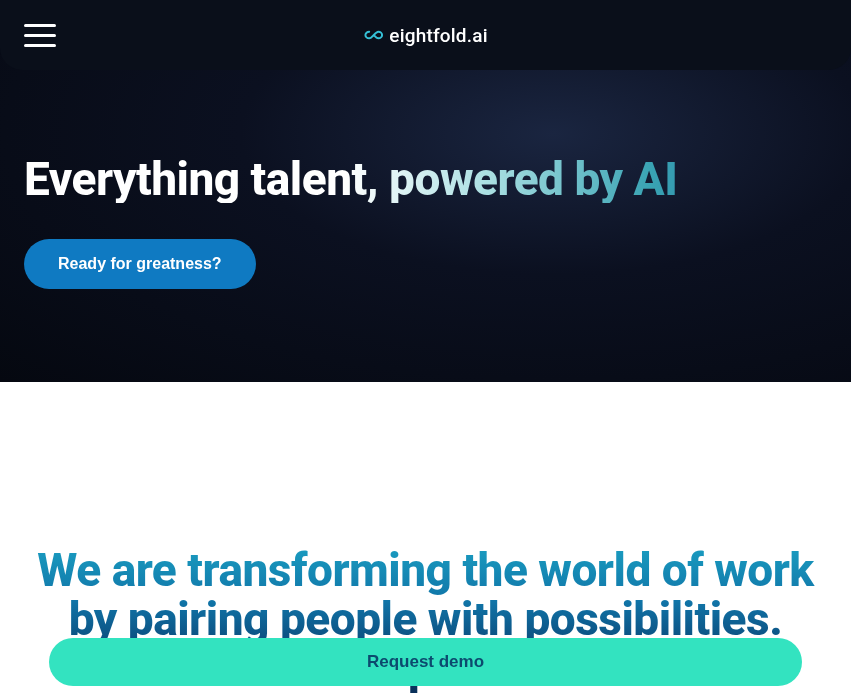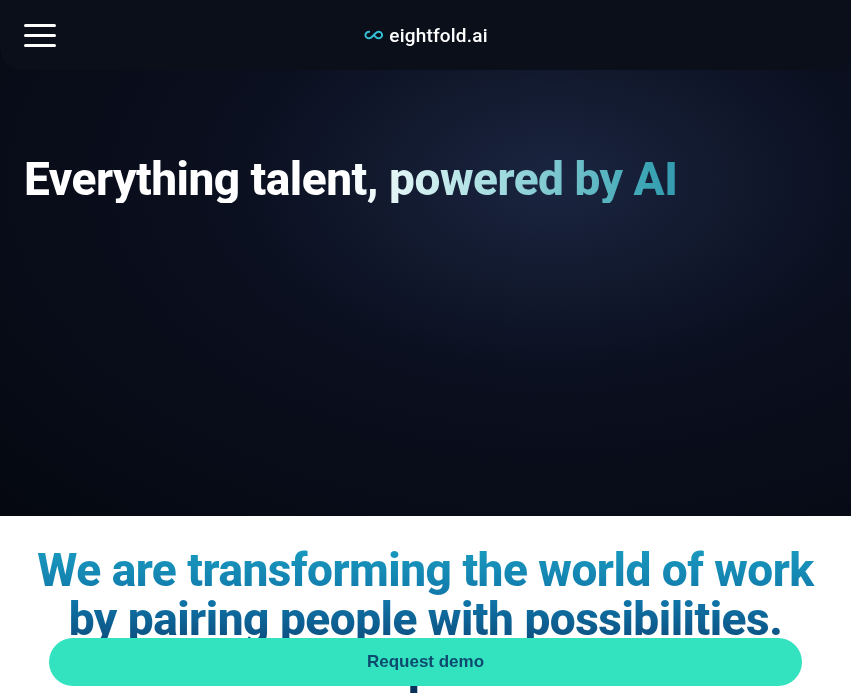--- a/index.html
+++ b/index.html
@@ -60,21 +60,21 @@
       font-weight: 500;
       color: #ffffff;
       letter-spacing: 0.2px;
     }
     
     .hero {
       position: absolute;
       top: 0;
       left: 0;
       right: 0;
-      height: 516px;
+      height: 382px;
       background: radial-gradient(ellipse at 65% 35%, #1a2540 0%, #0b1020 40%, #050810 100%);
       padding: 155px 24px 0 24px;
     }
     
     .hero-title {
       font-size: 46px;
       font-weight: 800;
       line-height: 1.05;
       letter-spacing: -0.5px;
       background: linear-gradient(92deg, #ffffff 0%, #ffffff 40%, #a9dfe2 58%, #39a3b3 78%, #1e6aa0 100%);
@@ -142,20 +142,21 @@
       display: flex;
       align-items: center;
       justify-content: center;
     }
   </style>
 </head>
 <body>
 
 <div class="hero">
   <h1 class="hero-title">Everything talent, powered by AI</h1>
+  <button class="cta-primary">Ready for greatness?</button>
 </div>
 
 <header class="header">
   <div class="hamburger">
     <span></span>
       <span></span>
       <span></span>
   </div>
   <div class="logo">
     <svg width="20" height="20" viewBox="0 0 24 24" fill="none">

